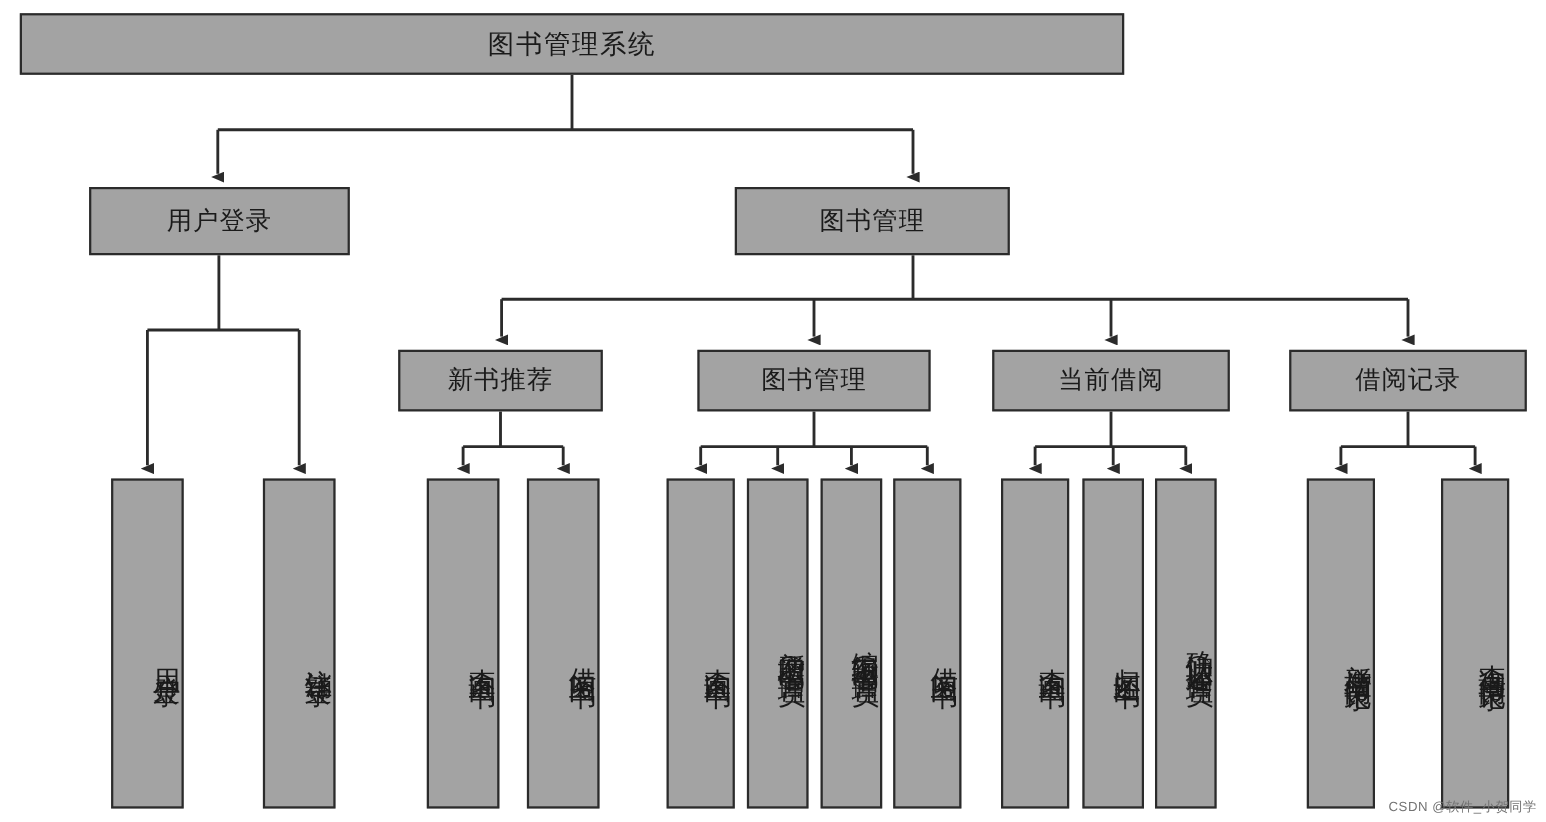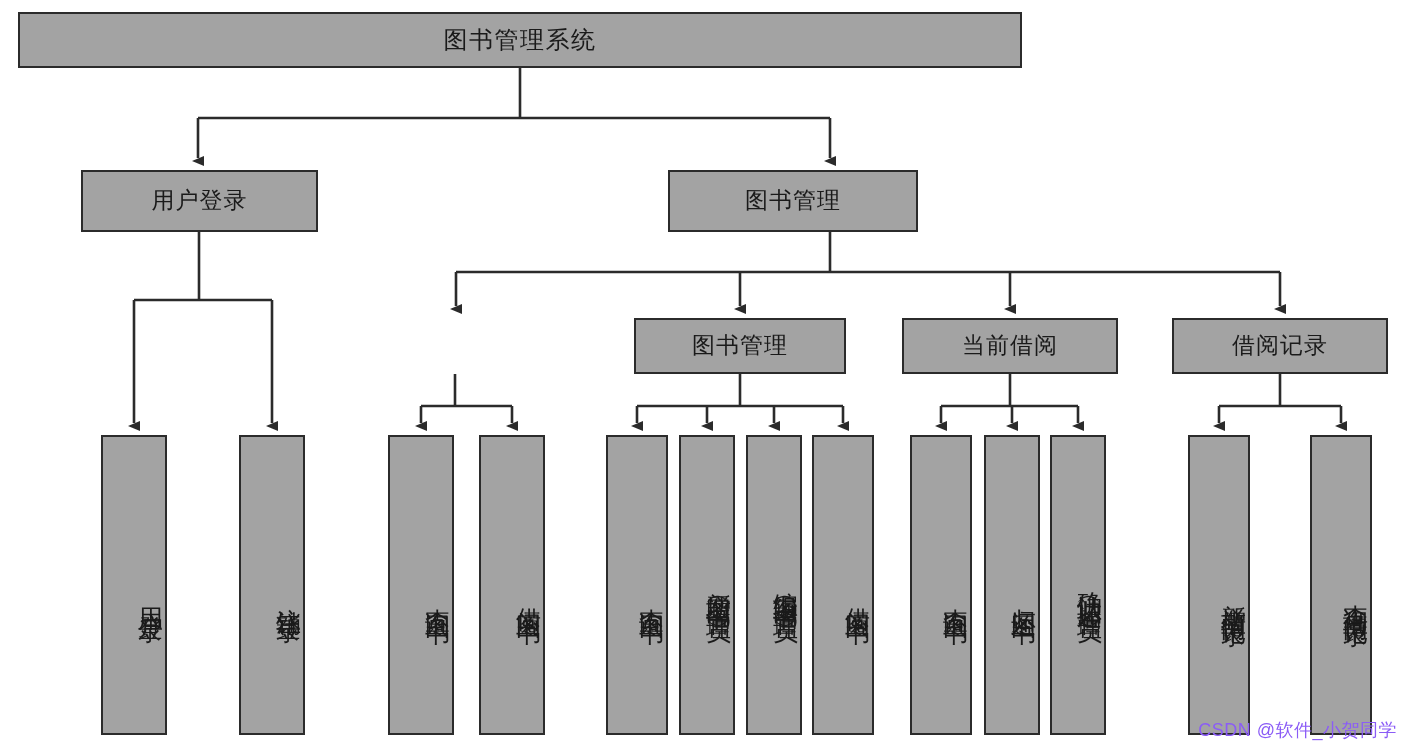--- a/index.html
+++ b/index.html
@@ -54,22 +54,22 @@
     align-items: flex-start;
     justify-content: center;
   }
   .node-v.tall {
     padding-top: 10px;
   }
   .watermark {
     position: absolute;
     right: 8px;
     bottom: 5px;
-    font-size: 18px;
-    color: #8b5cf6;
+    font-size: 12px;
+    color: #737373;
     letter-spacing: 0.5px;
     white-space: nowrap;
   }
 </style>
 </head>
 <body>
 
 <div id="canvas">
 
   <svg class="connectors" viewBox="0 0 1405 747" xmlns="http://www.w3.org/2000/svg">
@@ -120,20 +120,21 @@
       <path d="M1219,406 L1219,423" marker-end="url(#arrow)"></path>
       <path d="M1341,406 L1341,423" marker-end="url(#arrow)"></path>
     </g>
   </svg>
 
   <div class="node node-root" style="left: 18px; top: 12px; width: 1004px; height: 56px;">图书管理系统</div>
 
   <div class="node node-h" style="left: 81px; top: 170px; width: 237px; height: 62px;">用户登录</div>
   <div class="node node-h" style="left: 668px; top: 170px; width: 250px; height: 62px;">图书管理</div>
 
+  <div class="node node-h" style="left: 362px; top: 318px; width: 186px; height: 56px;">新书推荐</div>
   <div class="node node-h" style="left: 634px; top: 318px; width: 212px; height: 56px;">图书管理</div>
   <div class="node node-h" style="left: 1172px; top: 318px; width: 216px; height: 56px;">借阅记录</div>
   <div class="node node-h" style="left: 902px; top: 318px; width: 216px; height: 56px;">当前借阅</div>
 
   <div class="node node-v" style="left: 101px; top: 435px; width: 66px; height: 300px;">用户登录</div>
   <div class="node node-v" style="left: 239px; top: 435px; width: 66px; height: 300px;">注销登录</div>
   <div class="node node-v" style="left: 388px; top: 435px; width: 66px; height: 300px;">查询图书</div>
   <div class="node node-v" style="left: 479px; top: 435px; width: 66px; height: 300px;">借阅图书</div>
   <div class="node node-v" style="left: 606px; top: 435px; width: 62px; height: 300px;">查询图书</div>
   <div class="node node-v tall" style="left: 679px; top: 435px; width: 56px; height: 300px;">新增图书（管理员）</div>

